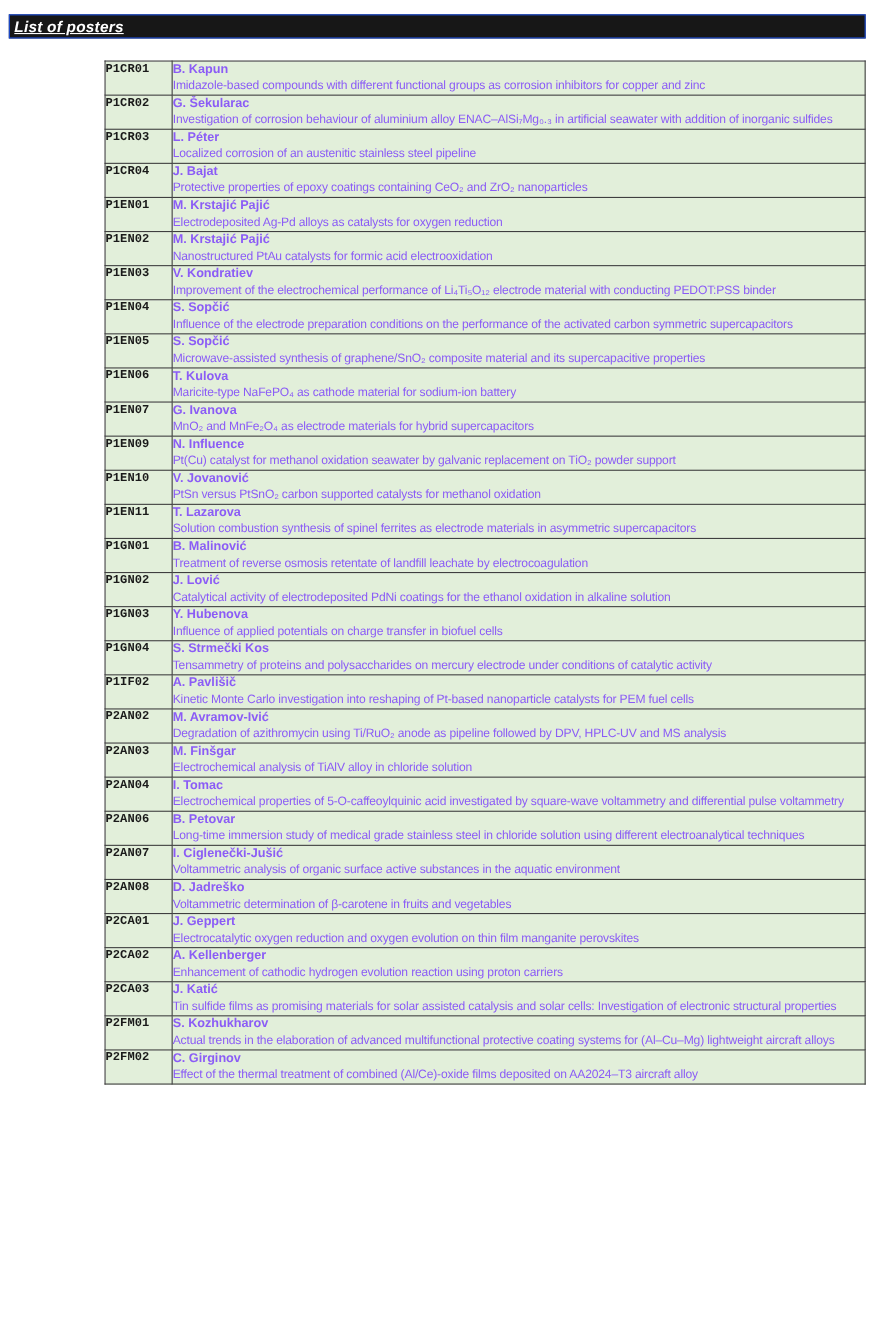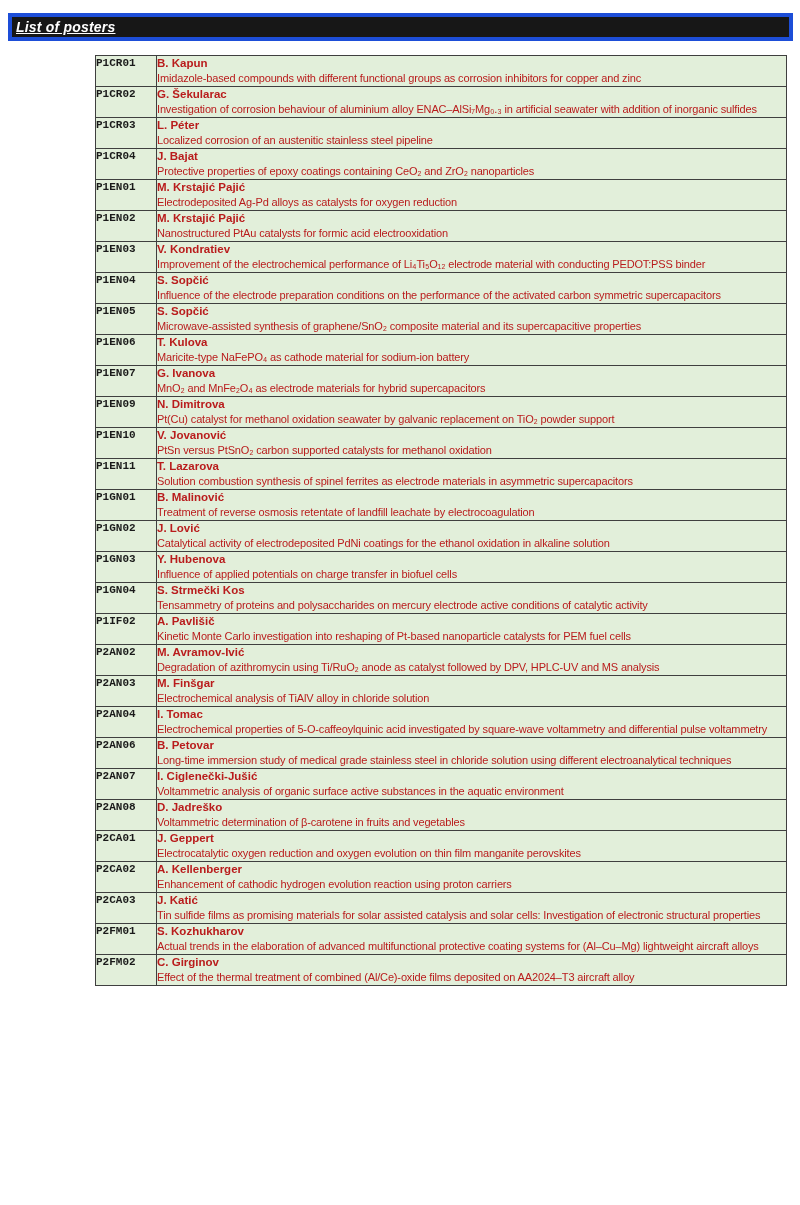--- a/index.html
+++ b/index.html
@@ -8,21 +8,21 @@
     background: #ffffff;
     font-family: "Liberation Sans", "DejaVu Sans", sans-serif;
     position: relative;
     overflow: hidden;
   }
   .header-bar {
     position: absolute;
     left: 8px; top: 13px;
     width: 777px; height: 20px;
     background: var(--header-bg, #171717);
-    border: 4px solid #1d4ed8;
+    border: 1px solid #1d4ed8;
     display: flex;
     align-items: center;
   }
   .header-title {
     color: var(--header-text, #ffffff);
     font-weight: bold;
     font-style: italic;
     font-size: 14px;
     text-decoration: underline;
     padding-left: 4px;
@@ -46,21 +46,21 @@
     width: 60px;
     font-family: "Liberation Mono", "DejaVu Sans Mono", monospace;
     font-weight: bold;
     font-size: 11px;
     line-height: 15px;
     padding: 0 0 0 7px;
     color: #1a1a1a;
   }
   td.info-cell {
     padding: 0 6px 0 6px;
-    color: #b91c1c;
+    color: #8b5cf6;
   }
   .author {
     font-weight: bold;
     font-size: 11.5px;
     line-height: 15px;
     white-space: nowrap;
     overflow: hidden;
   }
   .title {
     font-size: 11px;
@@ -162,21 +162,21 @@
     <td class="info-cell">
       <div class="author">G. Ivanova</div>
       <div class="title">MnO₂ and MnFe₂O₄ as electrode materials for hybrid supercapacitors</div>
     </td>
   </tr>
 
 
   <tr class="poster-row">
     <td class="code-cell">P1EN09</td>
     <td class="info-cell">
-      <div class="author">N. Dimitrova</div>
+      <div class="author">N. Influence</div>
       <div class="title">Pt(Cu) catalyst for methanol oxidation seawater by galvanic replacement on TiO₂ powder support</div>
     </td>
   </tr>
 
   <tr class="poster-row">
     <td class="code-cell">P1EN10</td>
     <td class="info-cell">
       <div class="author">V. Jovanović</div>
       <div class="title">PtSn versus PtSnO₂ carbon supported catalysts for methanol oxidation</div>
     </td>
@@ -212,38 +212,38 @@
     <td class="info-cell">
       <div class="author">Y. Hubenova</div>
       <div class="title">Influence of applied potentials on charge transfer in biofuel cells</div>
     </td>
   </tr>
 
   <tr class="poster-row">
     <td class="code-cell">P1GN04</td>
     <td class="info-cell">
       <div class="author">S. Strmečki Kos</div>
-      <div class="title">Tensammetry of proteins and polysaccharides on mercury electrode active conditions of catalytic activity</div>
+      <div class="title">Tensammetry of proteins and polysaccharides on mercury electrode under conditions of catalytic activity</div>
     </td>
   </tr>
 
   <tr class="poster-row">
     <td class="code-cell">P1IF02</td>
     <td class="info-cell">
       <div class="author">A. Pavlišič</div>
       <div class="title">Kinetic Monte Carlo investigation into reshaping of Pt-based nanoparticle catalysts for PEM fuel cells</div>
     </td>
   </tr>
 
 
   <tr class="poster-row">
     <td class="code-cell">P2AN02</td>
     <td class="info-cell">
       <div class="author">M. Avramov-Ivić</div>
-      <div class="title">Degradation of azithromycin using Ti/RuO₂ anode as catalyst followed by DPV, HPLC-UV and MS analysis</div>
+      <div class="title">Degradation of azithromycin using Ti/RuO₂ anode as pipeline followed by DPV, HPLC-UV and MS analysis</div>
     </td>
   </tr>
 
   <tr class="poster-row">
     <td class="code-cell">P2AN03</td>
     <td class="info-cell">
       <div class="author">M. Finšgar</div>
       <div class="title">Electrochemical analysis of TiAlV alloy in chloride solution</div>
     </td>
   </tr>

